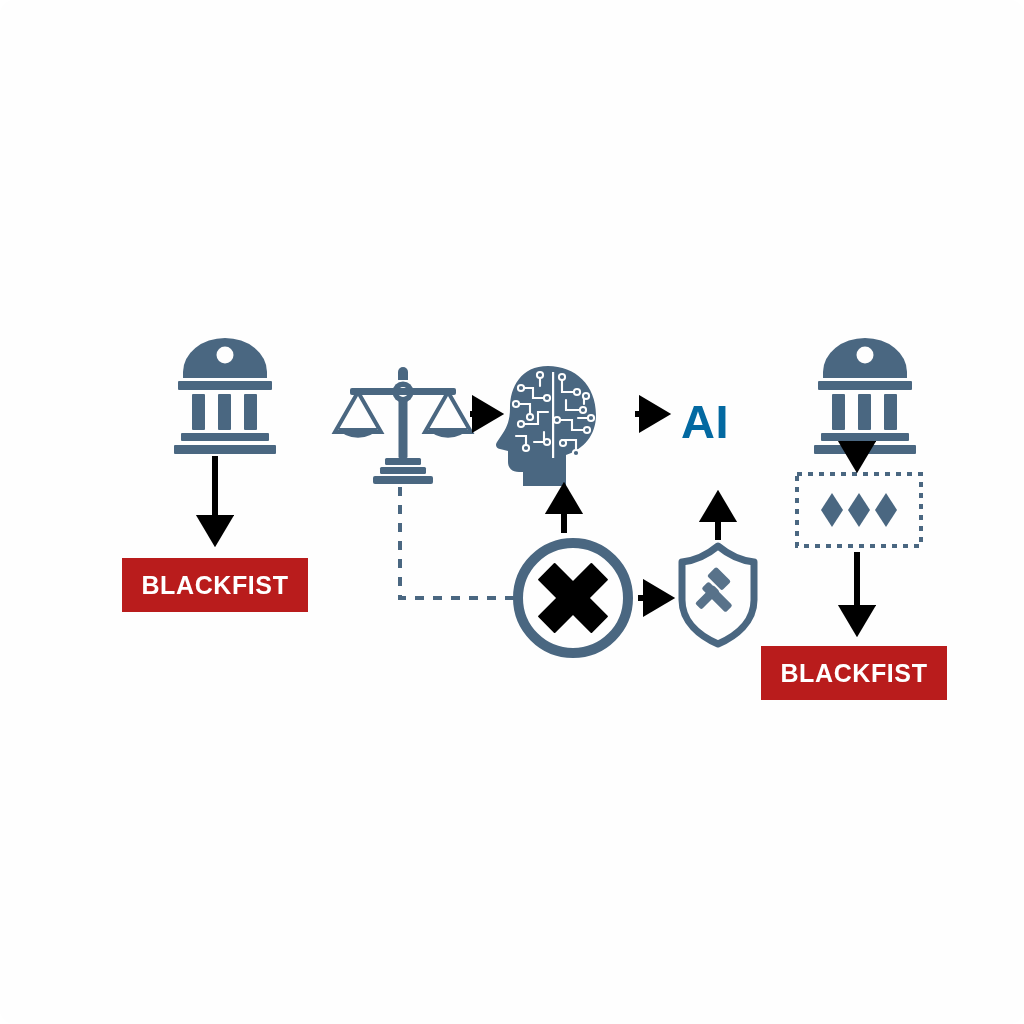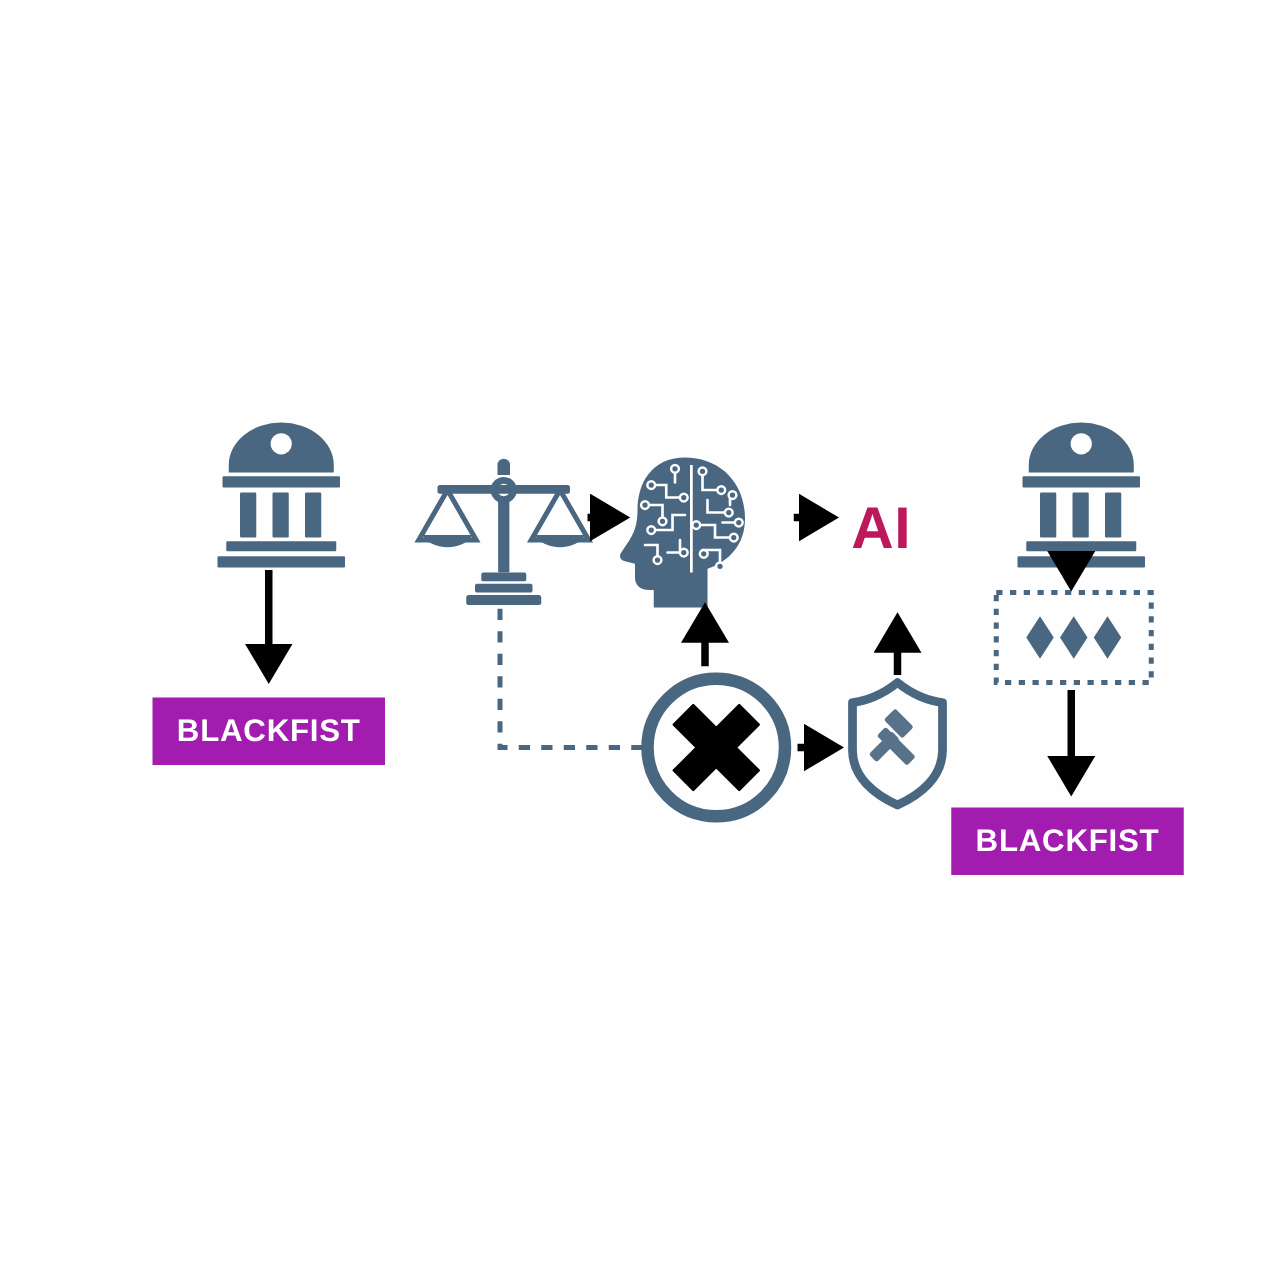--- a/index.html
+++ b/index.html
@@ -17,21 +17,21 @@
     position: relative;
     width: 1024px;
     height: 1024px;
     background: #fefefe;
     border-radius: 14px;
     box-sizing: border-box;
     overflow: hidden;
   }
   .blackfist-box {
     position: absolute;
-    background: #a21caf;
+    background: #b91c1c;
     display: flex;
     align-items: center;
     justify-content: center;
     letter-spacing: 0.6px;
   }
   .blackfist-box span {
     color: #ffffff;
     font-weight: bold;
     font-family: "Liberation Sans", sans-serif;
   }
@@ -43,21 +43,21 @@
     color: #1d1d1d;
     font-family: "Liberation Sans", sans-serif;
     white-space: nowrap;
   }
   #ai-text {
     position: absolute;
     left: 681px;
     top: 398px;
     font-size: 47px;
     font-weight: bold;
-    color: #be185d;
+    color: #0369a1;
     letter-spacing: 0.5px;
     line-height: 1;
     font-family: "Liberation Sans", sans-serif;
   }
   svg.layer {
     position: absolute;
     left: 0;
     top: 0;
     width: 1024px;
     height: 1024px;

